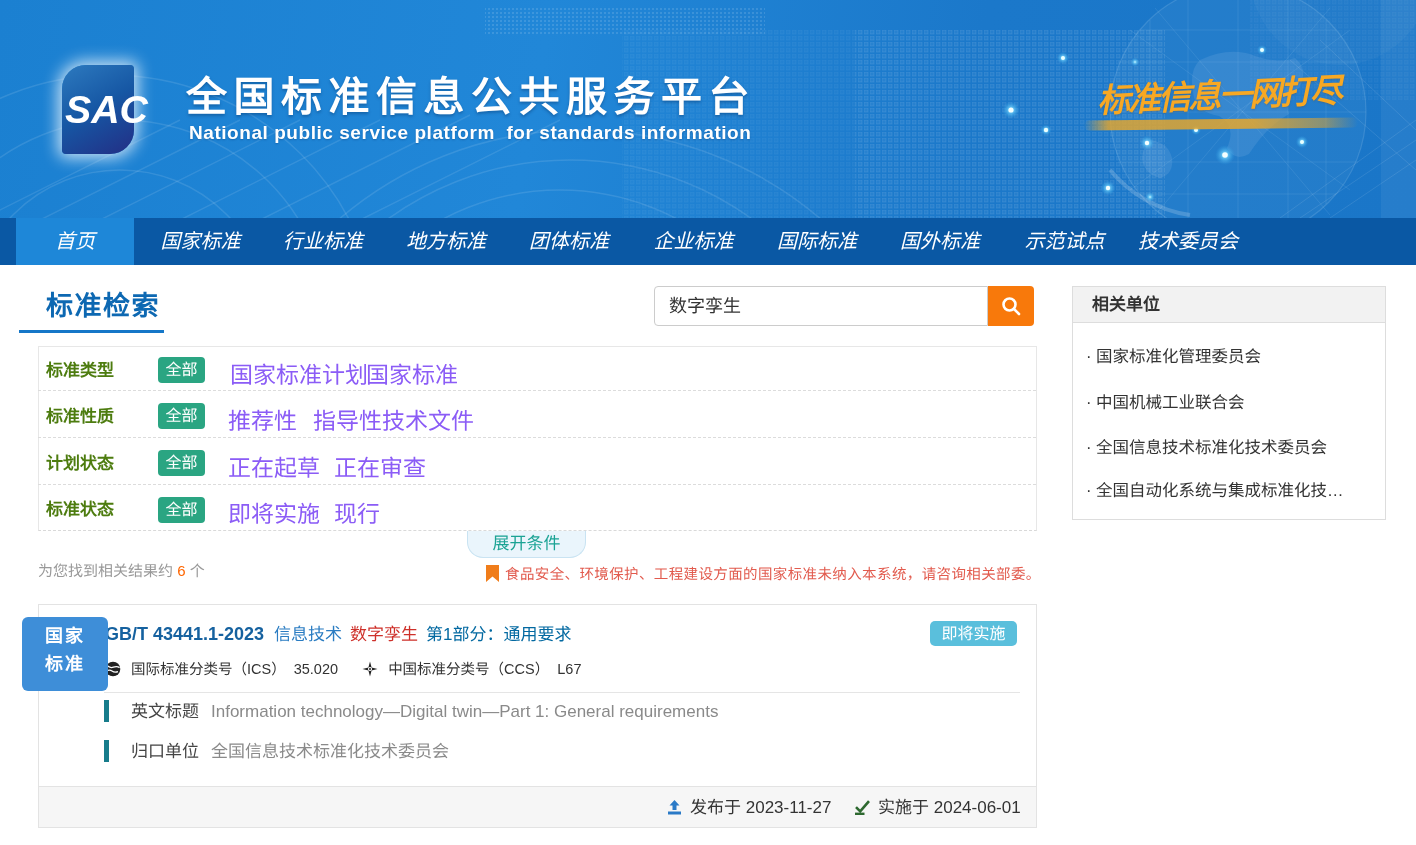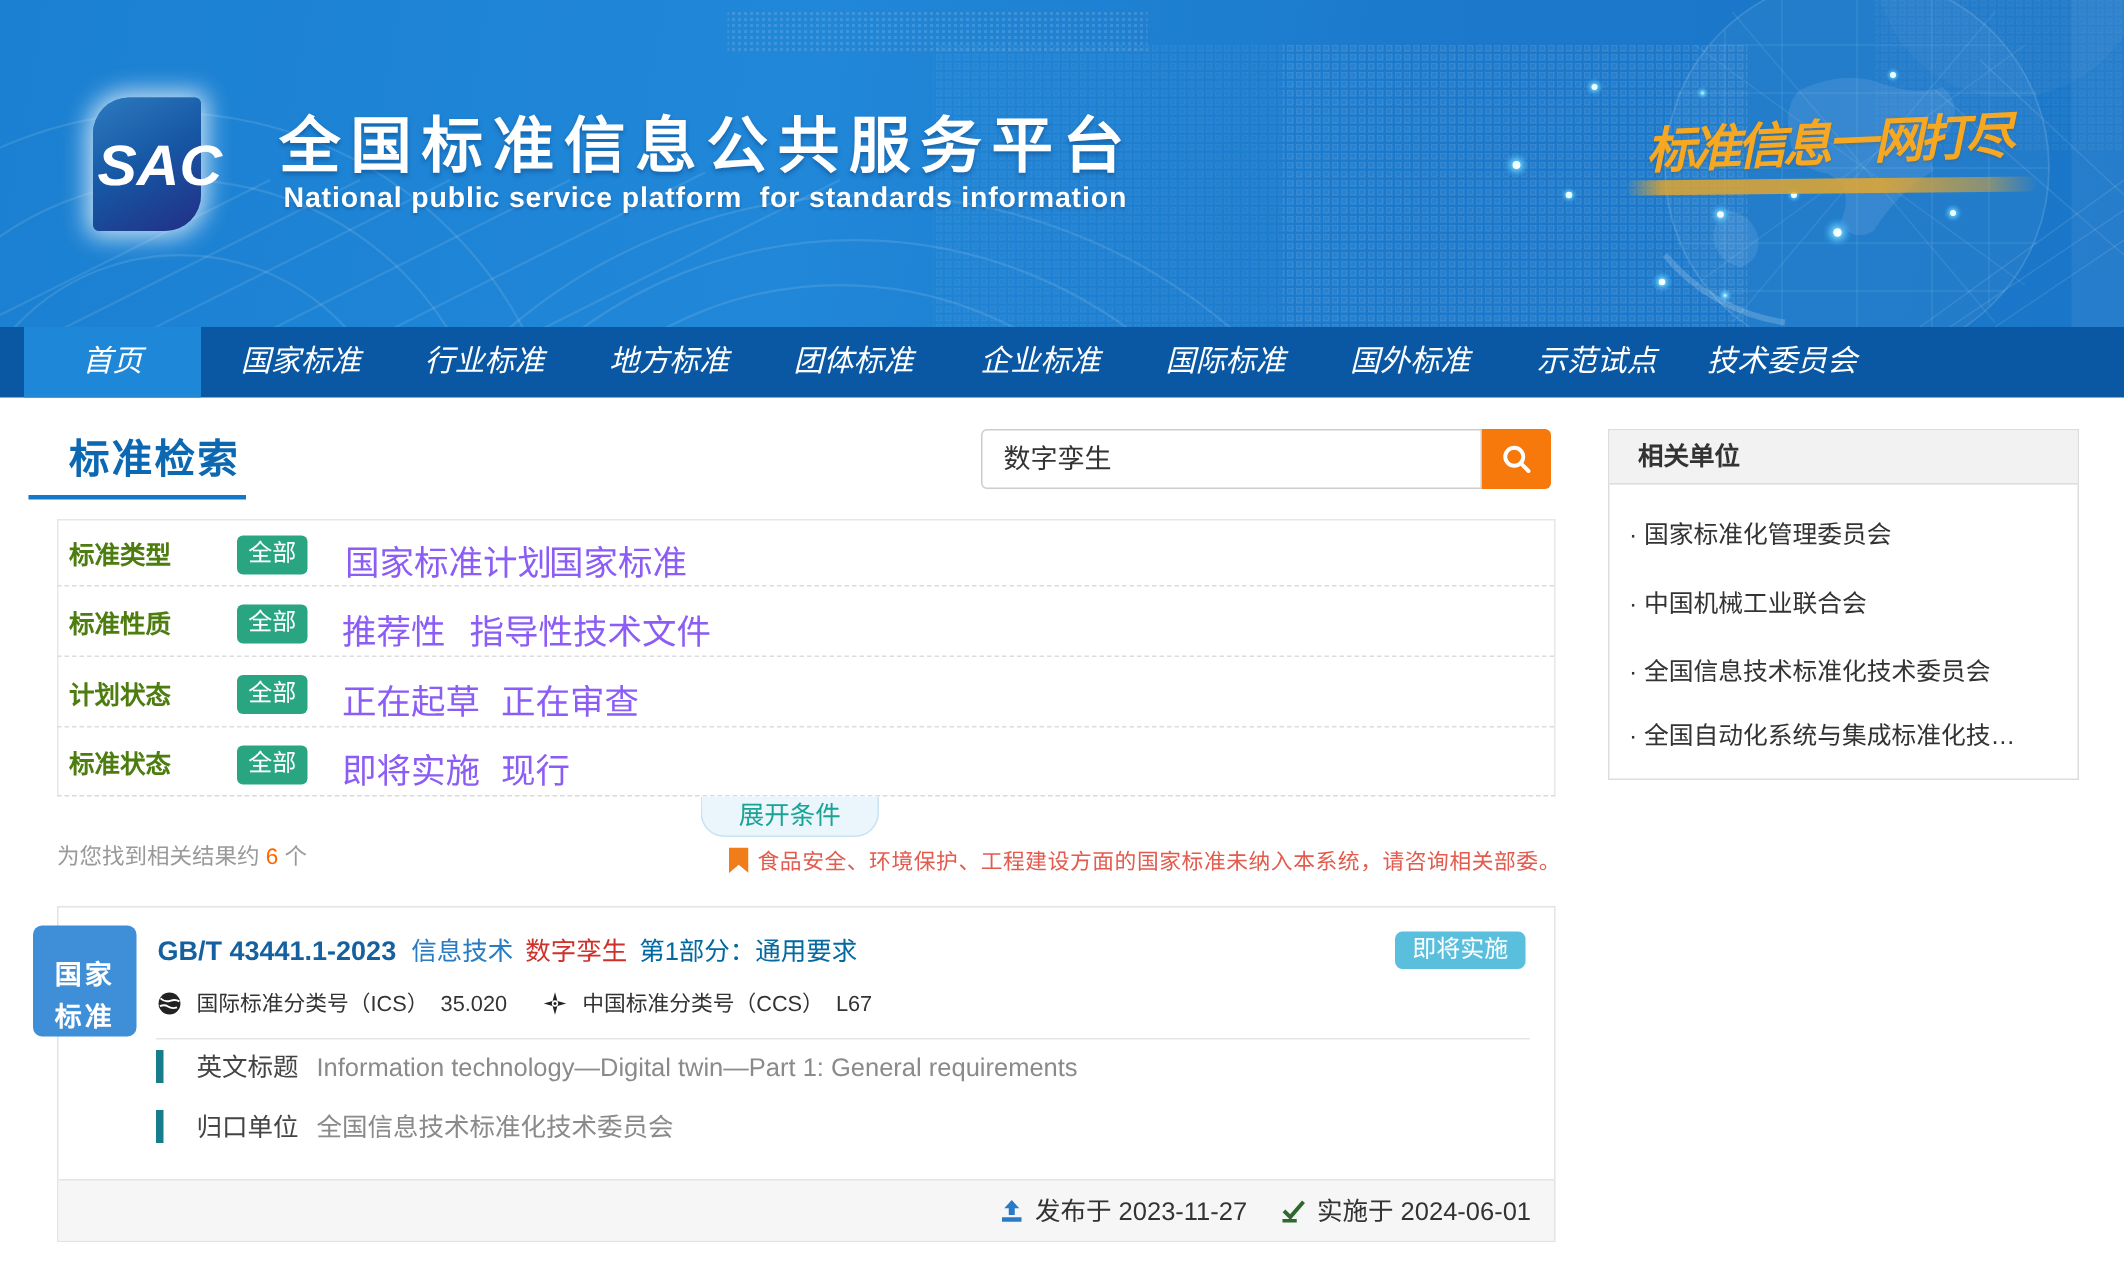--- a/index.html
+++ b/index.html
@@ -55,22 +55,22 @@
 #expand { position:absolute; left:467px; top:531px; width:119px; height:27px; background:#eaf5fc;
   border:1px solid #c9e3f2; border-top:none; border-radius:0 0 16px 16px; color:#1ba394;
   font-size:17px; text-align:center; line-height:25px; }
 #resultcount { position:absolute; left:38px; top:559px; font-size:15px; color:#999; }
 #resultcount b { color:#f60; font-weight:normal; }
 #notice { position:absolute; left:486px; top:562px; font-size:14.5px; letter-spacing:0.38px; color:#e25b4e; }
 #notice svg { vertical-align:-3px; margin-right:6px; }
 
 
 #card { position:absolute; left:38px; top:604px; width:999px; height:224px; border:1px solid #e3e3e3; background:#fff; }
-#cbadge { position:absolute; left:22px; top:617px; width:69px; height:74px; background:#3e8ed8; border-radius:6px;
-  color:#fff; font-size:18px; font-weight:bold; text-align:center; line-height:28px; padding-top:19px; letter-spacing:2px; }
+#cbadge { position:absolute; left:22px; top:617px; width:86px; height:74px; background:#3e8ed8; border-radius:6px;
+  color:#fff; font-size:18px; font-weight:bold; text-align:center; line-height:28px; padding-top:5px; letter-spacing:2px; }
 #ctitle { position:absolute; left:105px; top:620px; font-size:17px; white-space:nowrap; }
 #ctitle .no { font-weight:bold; color:#15619f; font-size:18px; }
 #ctitle .b1 { color:#2a7cc2; margin-left:10px; }
 #ctitle .red { color:#ce302a; margin-left:8px; }
 #ctitle .b2 { color:#0369a1; margin-left:8px; }
 #cstatus { position:absolute; left:930px; top:621px; width:87px; height:25px; background:#5abfdc; border-radius:5px;
   color:#fff; font-size:16px; text-align:center; line-height:25px; }
 #cics { position:absolute; left:105px; top:657px; font-size:14.5px; color:#333; }
 #cics svg { vertical-align:-3px; }
 #csep { position:absolute; left:104px; top:692px; width:916px; border-top:1px solid #e5e5e5; }

